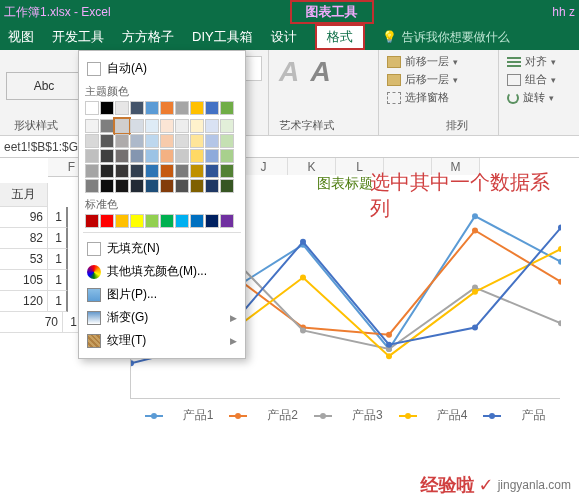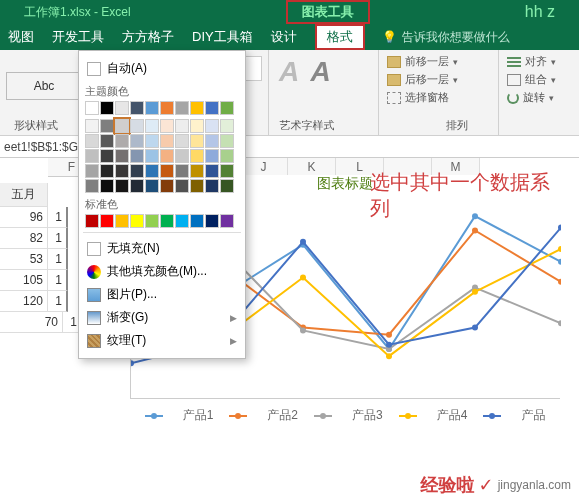--- a/index.html
+++ b/index.html
@@ -1,22 +1,22 @@
 <!DOCTYPE html>
 <html><head>
   <meta charset="utf-8">
   <style>
     * { margin: 0; padding: 0; box-sizing: border-box; font-family: "Microsoft YaHei", sans-serif; }
     body { width: 579px; height: 503px; overflow: hidden; background: #fff; position: relative; font-size: 12px; }
 
-    .title-bar { height: 24px; background: #0c6e46; color: #86efac; display: flex; align-items: center; padding: 0 24px; }
+    .title-bar { height: 24px; background: #0c6e46; color: #f0abfc; display: flex; align-items: center; padding: 0 4px; }
     .title-left { font-size: 12px; }
     .title-center { flex: 1; text-align: center; position: relative; font-weight: bold; }
     .chart-tools-box { display: inline-block; border: 2px solid #c23030; padding: 1px 14px; font-size: 13px; }
-    .title-right { font-size: 16px; }
+    .title-right { font-size: 12px; }
 
     .menu-bar { height: 26px; background: #0c6e46; color: #fff; display: flex; align-items: center; padding: 0 8px; gap: 18px; font-size: 13px; }
     .menu-item { cursor: pointer; }
     .menu-item.boxed { border: 2px solid #c23030; background: #fff; color: #0c6e46; padding: 2px 10px; }
     .tell-me { color: #bde5d3; font-size: 12px; display: flex; align-items: center; gap: 4px; }
 
     .ribbon { height: 86px; background: #f3f3f3; border-bottom: 1px solid #d0d0d0; display: flex; position: relative; }
     .ribbon-group { border-right: 1px solid #d0d0d0; padding: 4px 6px; display: flex; flex-direction: column; }
     .abc-box { border: 1px solid #bbb; padding: 6px 10px; margin-top: 18px; text-align: center; color: #333; }
     .shape-fill-btn { display: flex; align-items: center; gap: 4px; padding: 3px 6px; border: 1px solid #ccc; background: #fff; cursor: pointer; font-size: 12px; }

